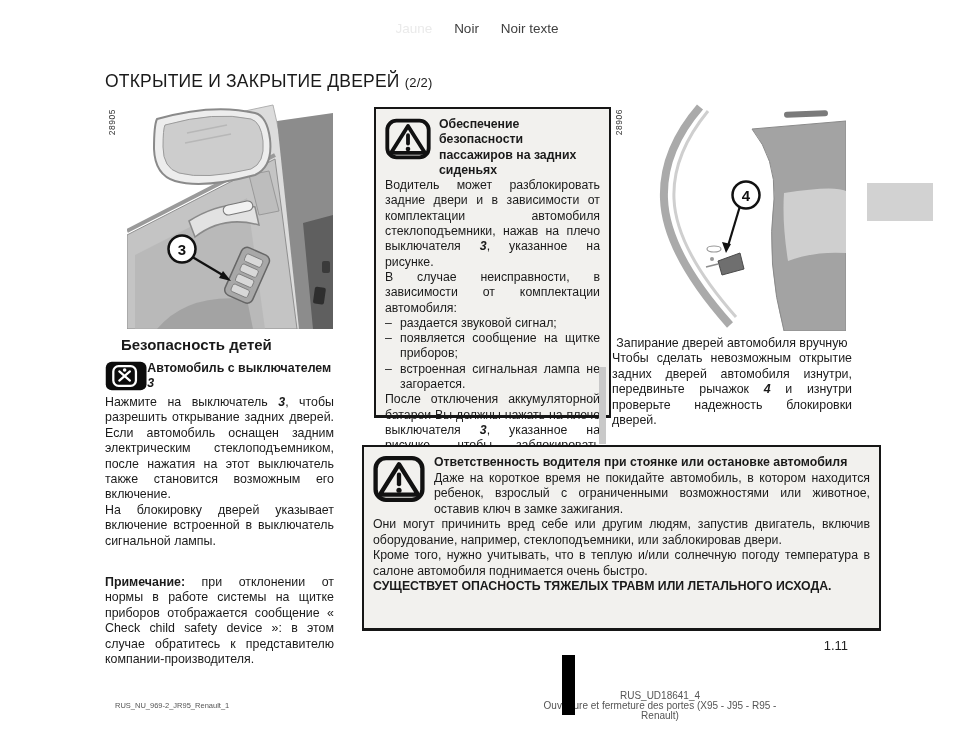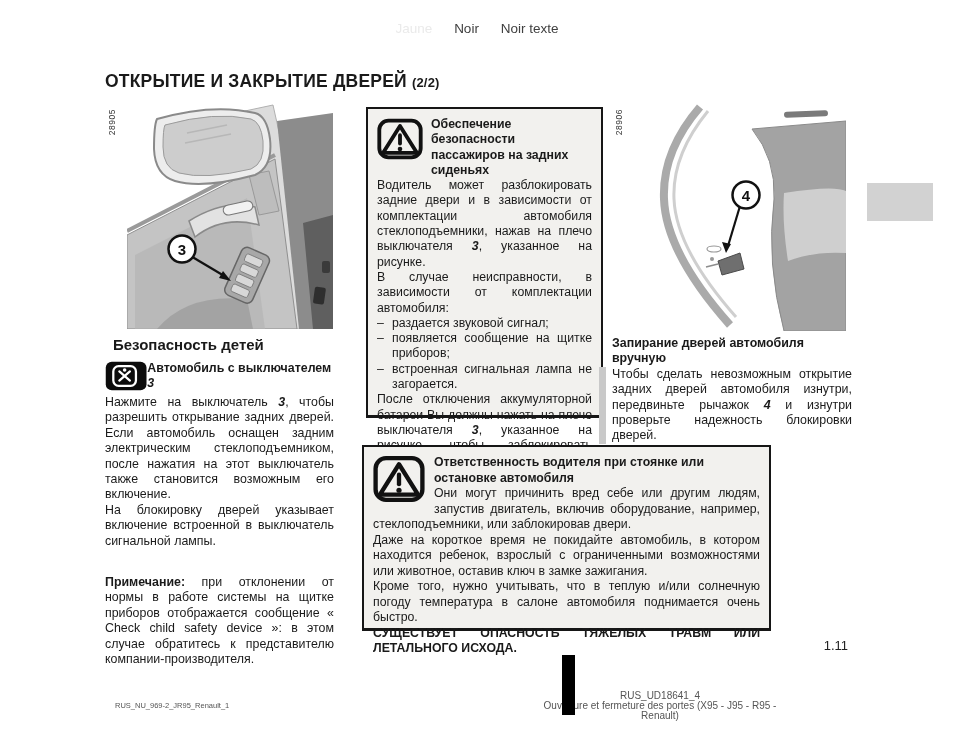--- a/index.html
+++ b/index.html
@@ -6,59 +6,59 @@
   .page{
     position:relative;width:954px;height:739px;background:#fff;overflow:hidden;
     font-family:"Liberation Sans", sans-serif;color:#1a1a1a;
   }
   
   .proof{position:absolute;top:21px;left:0;width:954px;text-align:center;font-size:13.5px;}
   .proof span{margin:0 9px;}
   .proof .jaune{color:#eaeaea;}
   .proof .noir,.proof .noirtexte{color:#404040;}
   
-  .title{position:absolute;left:105px;top:71px;font-weight:bold;font-size:17.5px;letter-spacing:.2px;}
+  .title{position:absolute;left:105px;top:71px;font-weight:normal;font-size:17.5px;letter-spacing:.2px;}
   .title .suffix{font-size:13px;}
   
   .figure{position:absolute;}
   .fig-id{
     position:absolute;left:2px;top:6px;font-size:8.5px;color:#333;
     writing-mode:vertical-rl;transform:rotate(180deg);letter-spacing:.5px;
   }
   .fig1{left:105px;top:103px;width:228px;height:228px;}
   .fig2{left:612px;top:103px;width:240px;height:230px;}
   .fig1 svg,.fig2 svg{position:absolute;left:22px;top:0;}
   
   .col-left{position:absolute;left:105px;top:336px;width:229px;font-size:12.4px;line-height:15.4px;text-align:justify;}
-  .col-left h2{margin:0 0 7px 8px;font-size:15px;line-height:17px;text-align:left;}
+  .col-left h2{margin:0 0 7px 16px;font-size:15px;line-height:17px;text-align:left;}
   .icon-row{display:flex;gap:0;margin:2px 0 3px 0;align-items:flex-start;}
   .icon-row .cap{font-weight:bold;text-align:left;padding-top:1px;line-height:14.5px;}
   .col-left p{margin:0;}
   .col-left .note{margin-top:26px;}
   .num{font-weight:bold;font-style:italic;}
   b.inl{font-weight:bold;}
   
   .wbox{
     position:absolute;background:#f2f1ee;border:2px solid #161616;border-bottom-width:3px;
     box-sizing:border-box;padding:8px 9px 6px 9px;font-size:12.3px;line-height:15.3px;text-align:justify;
   }
   .wbox .whead{font-weight:bold;text-align:left;}
-  .wbox-mid{left:366px;top:107px;width:237px;height:311px;}
-  .wbox-bottom{left:362px;top:445px;width:409px;height:186px;line-height:15.5px;}
+  .wbox-mid{left:374px;top:107px;width:237px;height:311px;}
+  .wbox-bottom{left:362px;top:445px;width:519px;height:186px;line-height:15.5px;}
   .wicon{float:left;margin:0 8px 14px 0;}
   .wicon-b{float:left;margin:0 9px 12px 0;}
   .wbox p{margin:0;}
   .li{display:flex;text-align:justify;}
   .li .dash{width:15px;flex:0 0 15px;}
   .caps{font-weight:bold;}
   
   .changebar{position:absolute;left:599px;top:367px;width:7px;height:77px;background:#c9c9c9;}
   
   .col-right{position:absolute;left:612px;top:336px;width:240px;font-size:12.4px;line-height:15.4px;text-align:justify;}
-  .col-right .rhead{font-weight:bold;text-align:left;}
+  .col-right .rhead{font-weight:normal;text-align:center;}
   .col-right p{margin:0;}
   
   .sidetab{position:absolute;left:867px;top:183px;width:66px;height:38px;background:#d2d2d2;}
   
   .pagenum{position:absolute;left:800px;top:638px;width:48px;text-align:right;font-size:13px;color:#222;}
   .foot-left{position:absolute;left:115px;top:701px;font-size:7.5px;color:#555;}
   .foot-center{position:absolute;left:540px;top:691px;width:240px;text-align:center;font-size:10px;line-height:10px;color:#555;}
   .printbar{position:absolute;left:562px;top:655px;width:13px;height:60px;background:#000;z-index:3;}
 </style>
 </head>
@@ -197,22 +197,22 @@
   </div>
 
   <div class="wbox wbox-bottom">
     <svg class="wicon-b" width="52" height="48" viewBox="0 0 60 54">
       <rect x="3" y="3" width="54" height="48" rx="12" fill="none" stroke="#111" stroke-width="5"></rect>
       <path d="M30 10 L52 45 L8 45 Z" fill="none" stroke="#111" stroke-width="5" stroke-linejoin="round"></path>
       <line x1="30" y1="22" x2="30" y2="33" stroke="#111" stroke-width="5" stroke-linecap="round"></line>
       <circle cx="30" cy="40" r="3" fill="#111"></circle>
     </svg>
     <div class="whead">Ответственность водителя при стоянке или остановке автомобиля</div>
+    <p>Даже на короткое время не покидайте автомобиль, в котором находится ребенок, взрослый с ограниченными возможностями или животное, оставив ключ в замке зажигания.</p>
     <p>Они могут причинить вред себе или другим людям, запустив двигатель, включив оборудование, например, стеклоподъемники, или заблокировав двери.</p>
-    <p>Даже на короткое время не покидайте автомобиль, в котором находится ребенок, взрослый с ограниченными возможностями или животное, оставив ключ в замке зажигания.</p>
     <p>Кроме того, нужно учитывать, что в теплую и/или солнечную погоду температура в салоне автомобиля поднимается очень быстро.</p>
     <p class="caps">СУЩЕСТВУЕТ ОПАСНОСТЬ ТЯЖЕЛЫХ ТРАВМ ИЛИ ЛЕТАЛЬНОГО ИСХОДА.</p>
   </div>
 
   <div class="sidetab"></div>
 
   <div class="pagenum">1.11</div>
   <div class="foot-left">RUS_NU_969-2_JR95_Renault_1</div>
   <div class="foot-center">
     <div>RUS_UD18641_4</div>

